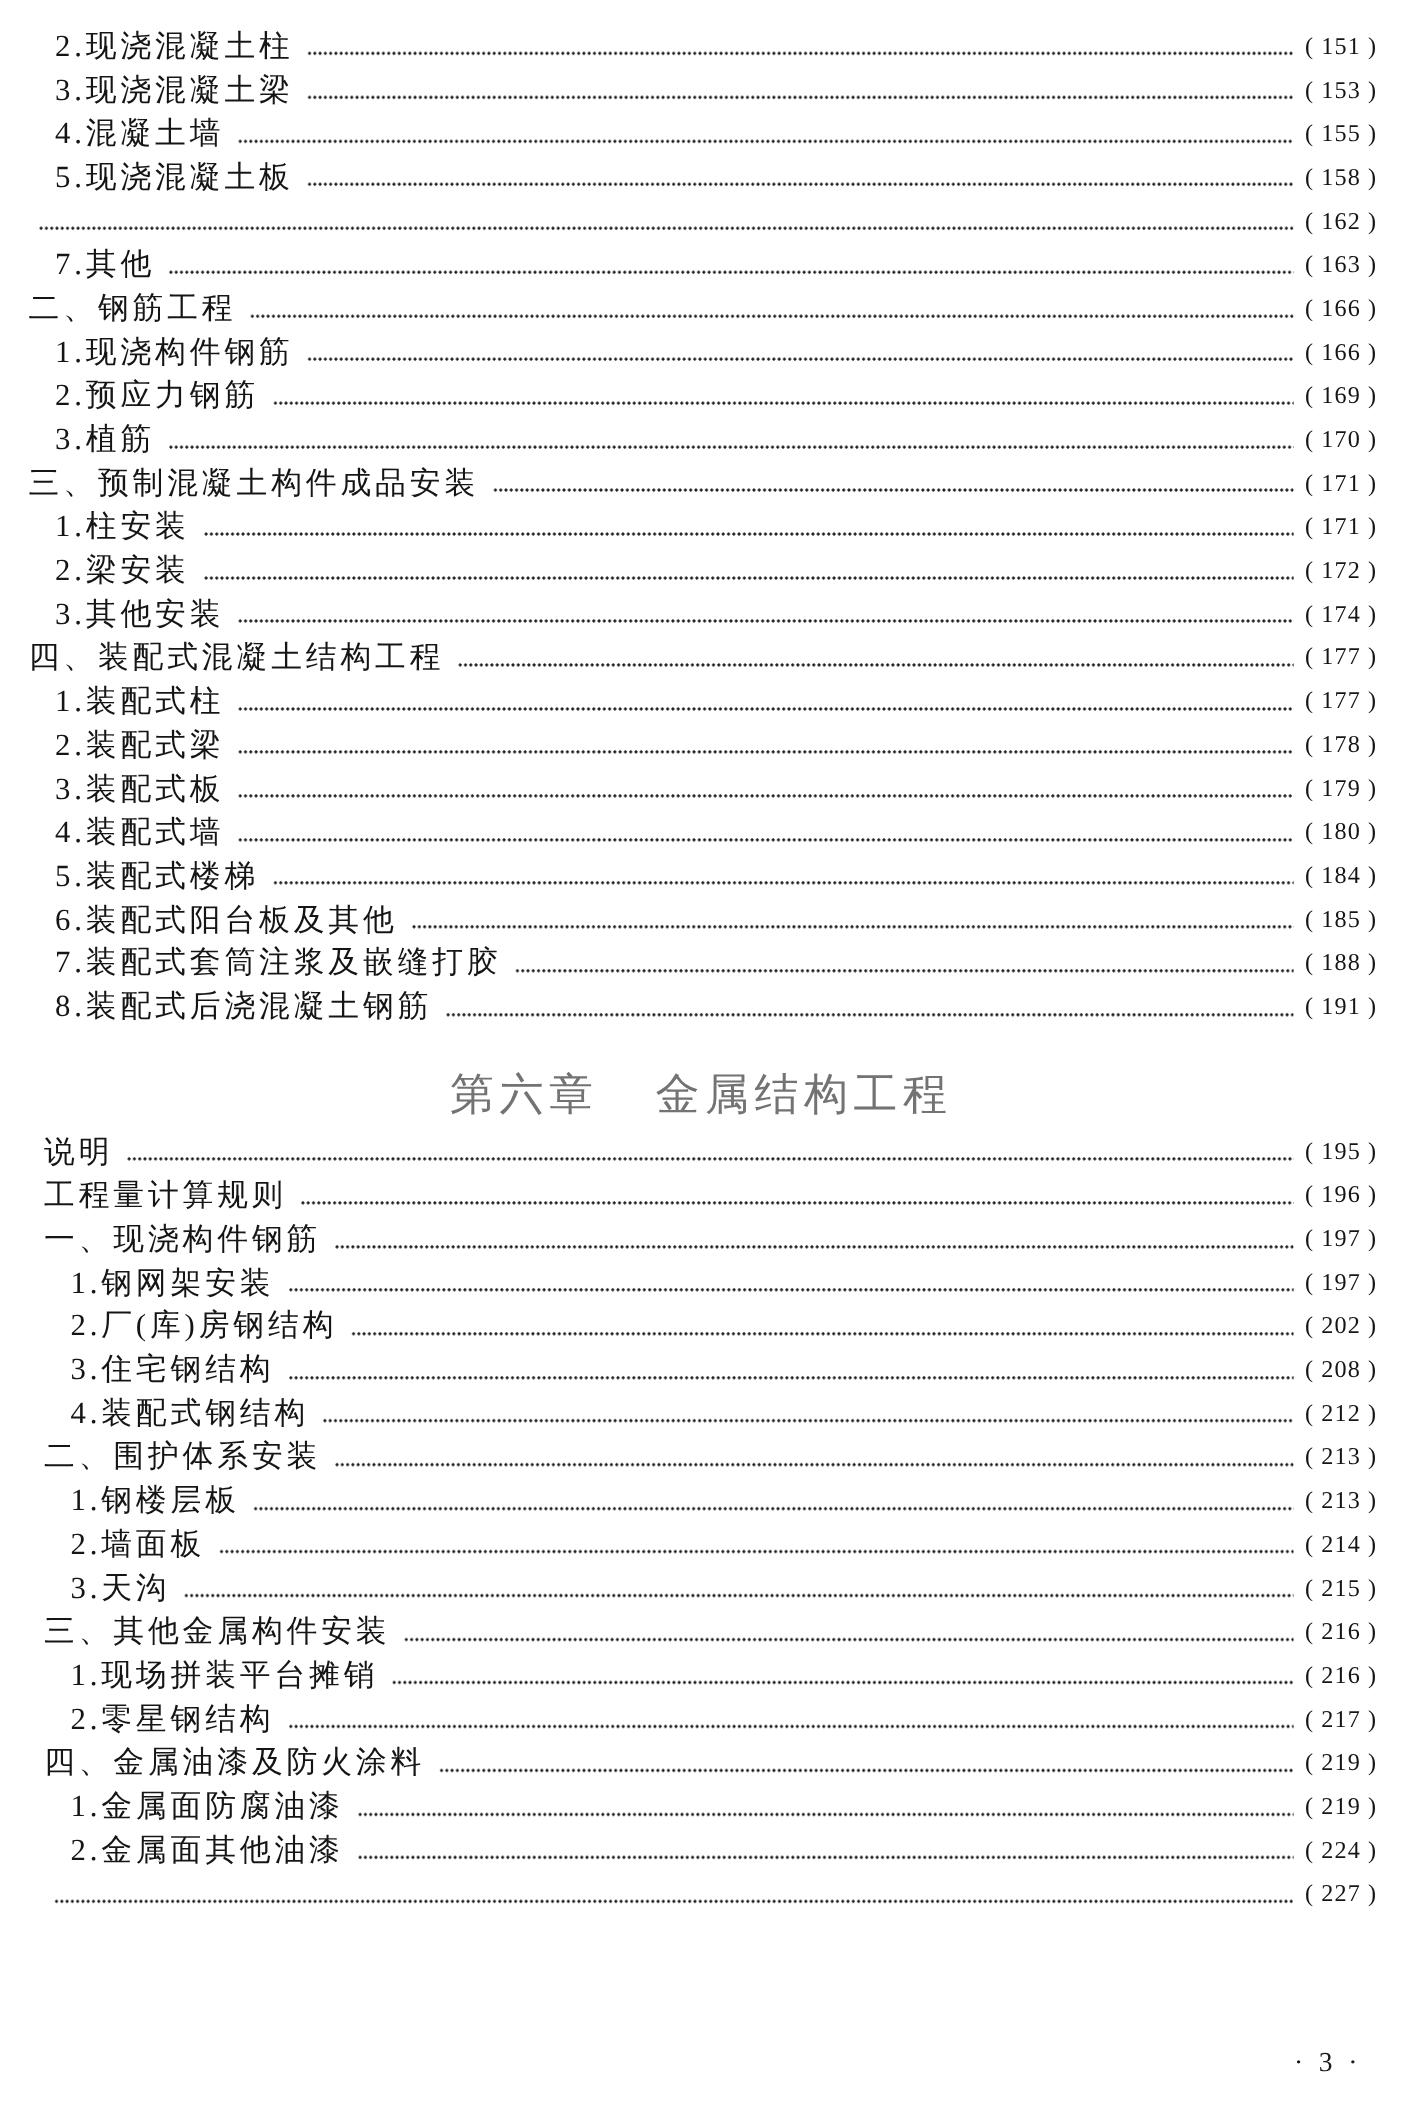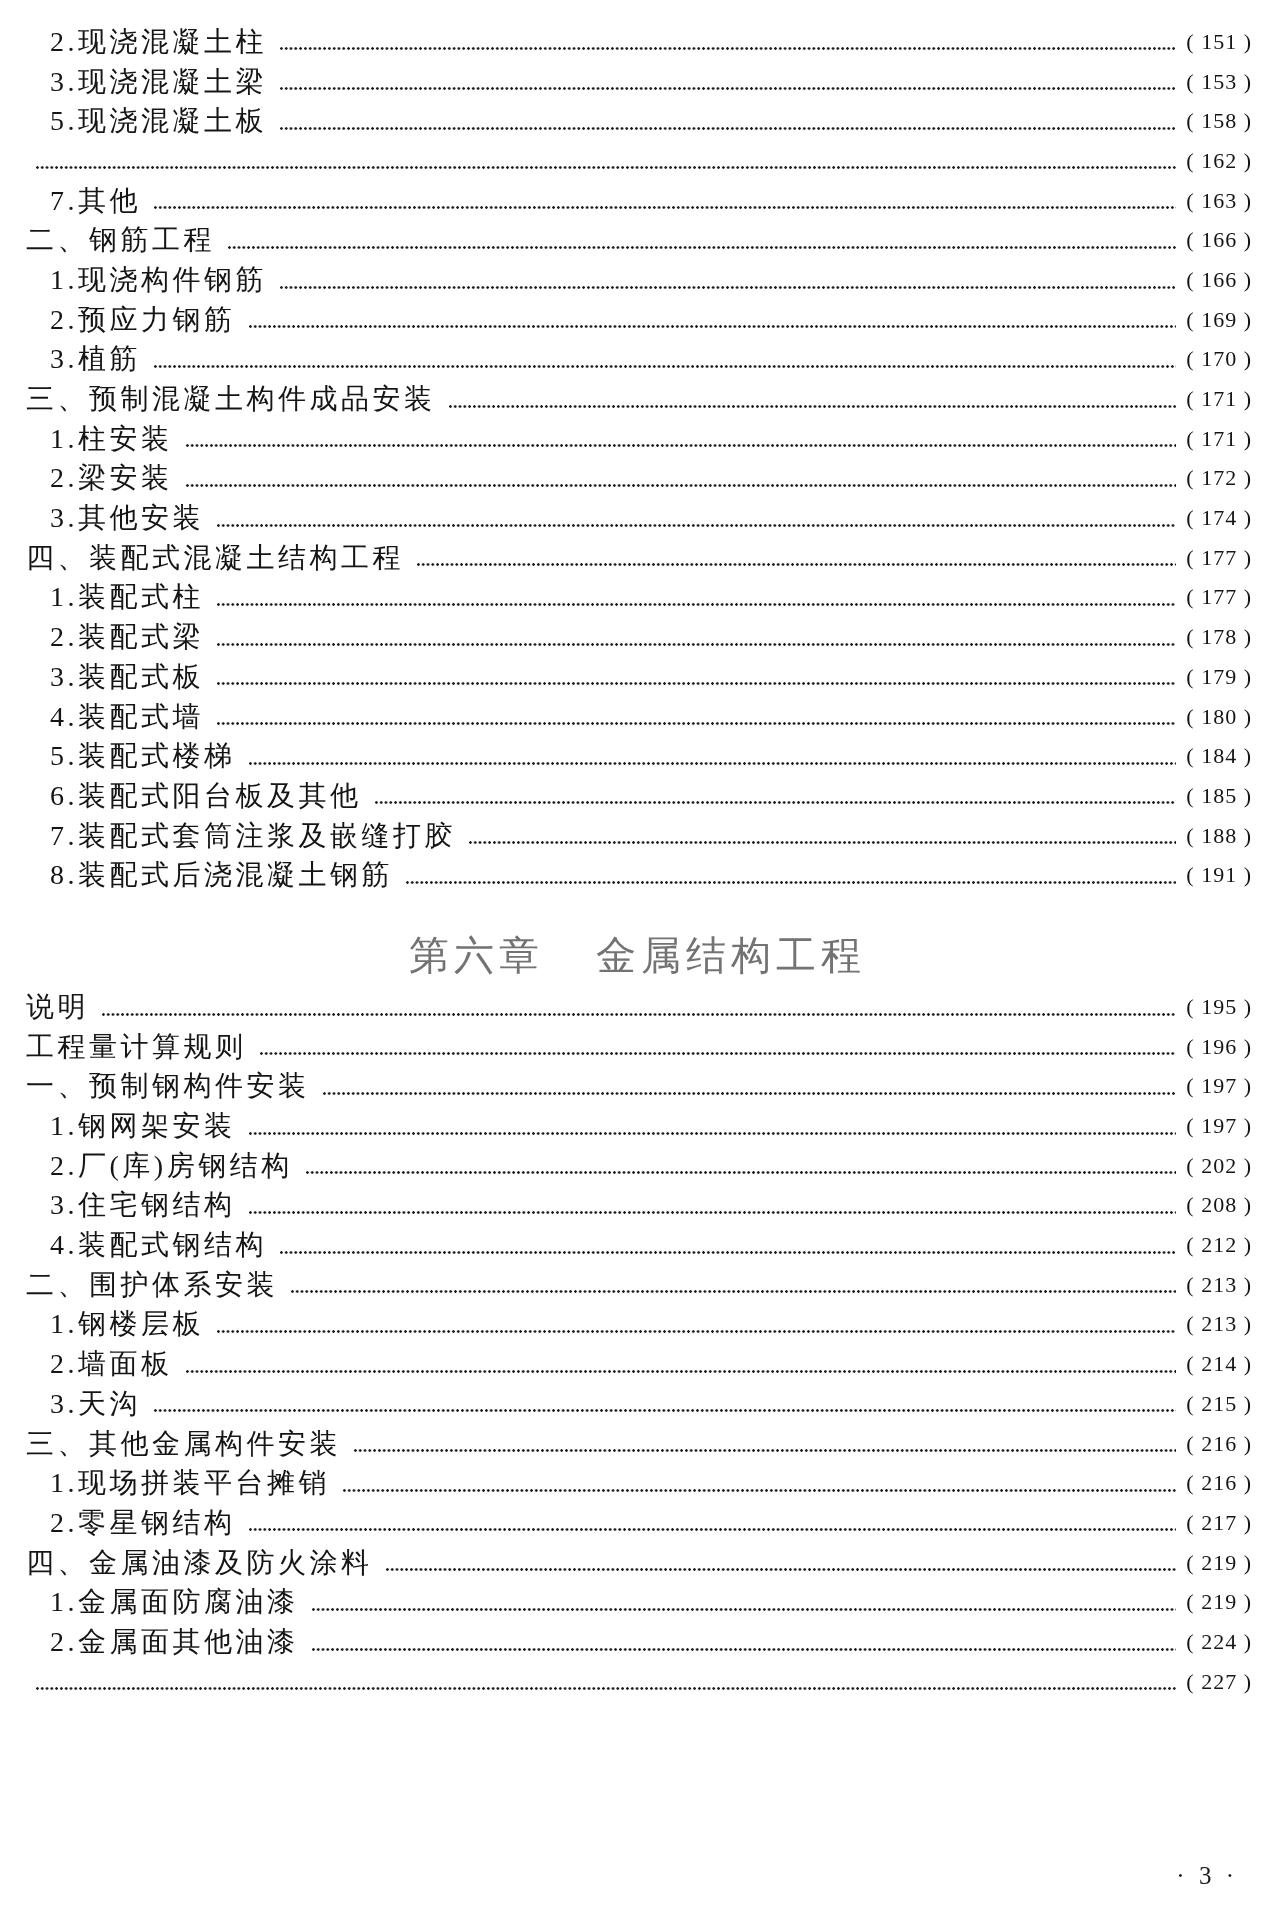--- a/index.html
+++ b/index.html
@@ -61,21 +61,21 @@
     font-weight: normal;
     font-size: 40px;
     letter-spacing: 5px;
     color: #737373;
     display: flex;
     justify-content: center;
     align-items: center;
     gap: 52px;
   }
   .section { margin: 0; }
-  .section.second { margin-top: 2px; }
+  .section.second { margin-top: 2px; margin-left: 14px; }
   #footer-page-number {
     position: absolute;
     top: 1862px;
     right: 42px;
     font-size: 25px;
     letter-spacing: 4px;
     color: #1a1a1a;
     font-family: "Liberation Serif", "DejaVu Serif", serif;
   }
 </style>
@@ -91,20 +91,25 @@
     <span class="leader"></span>
     <span class="page">( 151 )</span>
   </div>
 
   <div class="row lvl2">
     <span class="label">3.现浇混凝土梁</span>
     <span class="leader"></span>
     <span class="page">( 153 )</span>
   </div>
 
+  <div class="row lvl2">
+    <span class="label">4.混凝土墙</span>
+    <span class="leader"></span>
+    <span class="page">( 155 )</span>
+  </div>
 
   <div class="row lvl2">
     <span class="label">5.现浇混凝土板</span>
     <span class="leader"></span>
     <span class="page">( 158 )</span>
   </div>
 
   <div class="row lvl2">
     <span class="leader"></span>
     <span class="page">( 162 )</span>
@@ -231,21 +236,21 @@
     <span class="page">( 195 )</span>
   </div>
 
   <div class="row lvl0">
     <span class="label">工程量计算规则</span>
     <span class="leader"></span>
     <span class="page">( 196 )</span>
   </div>
 
   <div class="row lvl1">
-    <span class="label">一、预制钢构件安装</span>
+    <span class="label">一、现浇构件钢筋</span>
     <span class="leader"></span>
     <span class="page">( 197 )</span>
   </div>
 
   <div class="row lvl2">
     <span class="label">1.钢网架安装</span>
     <span class="leader"></span>
     <span class="page">( 197 )</span>
   </div>
 

